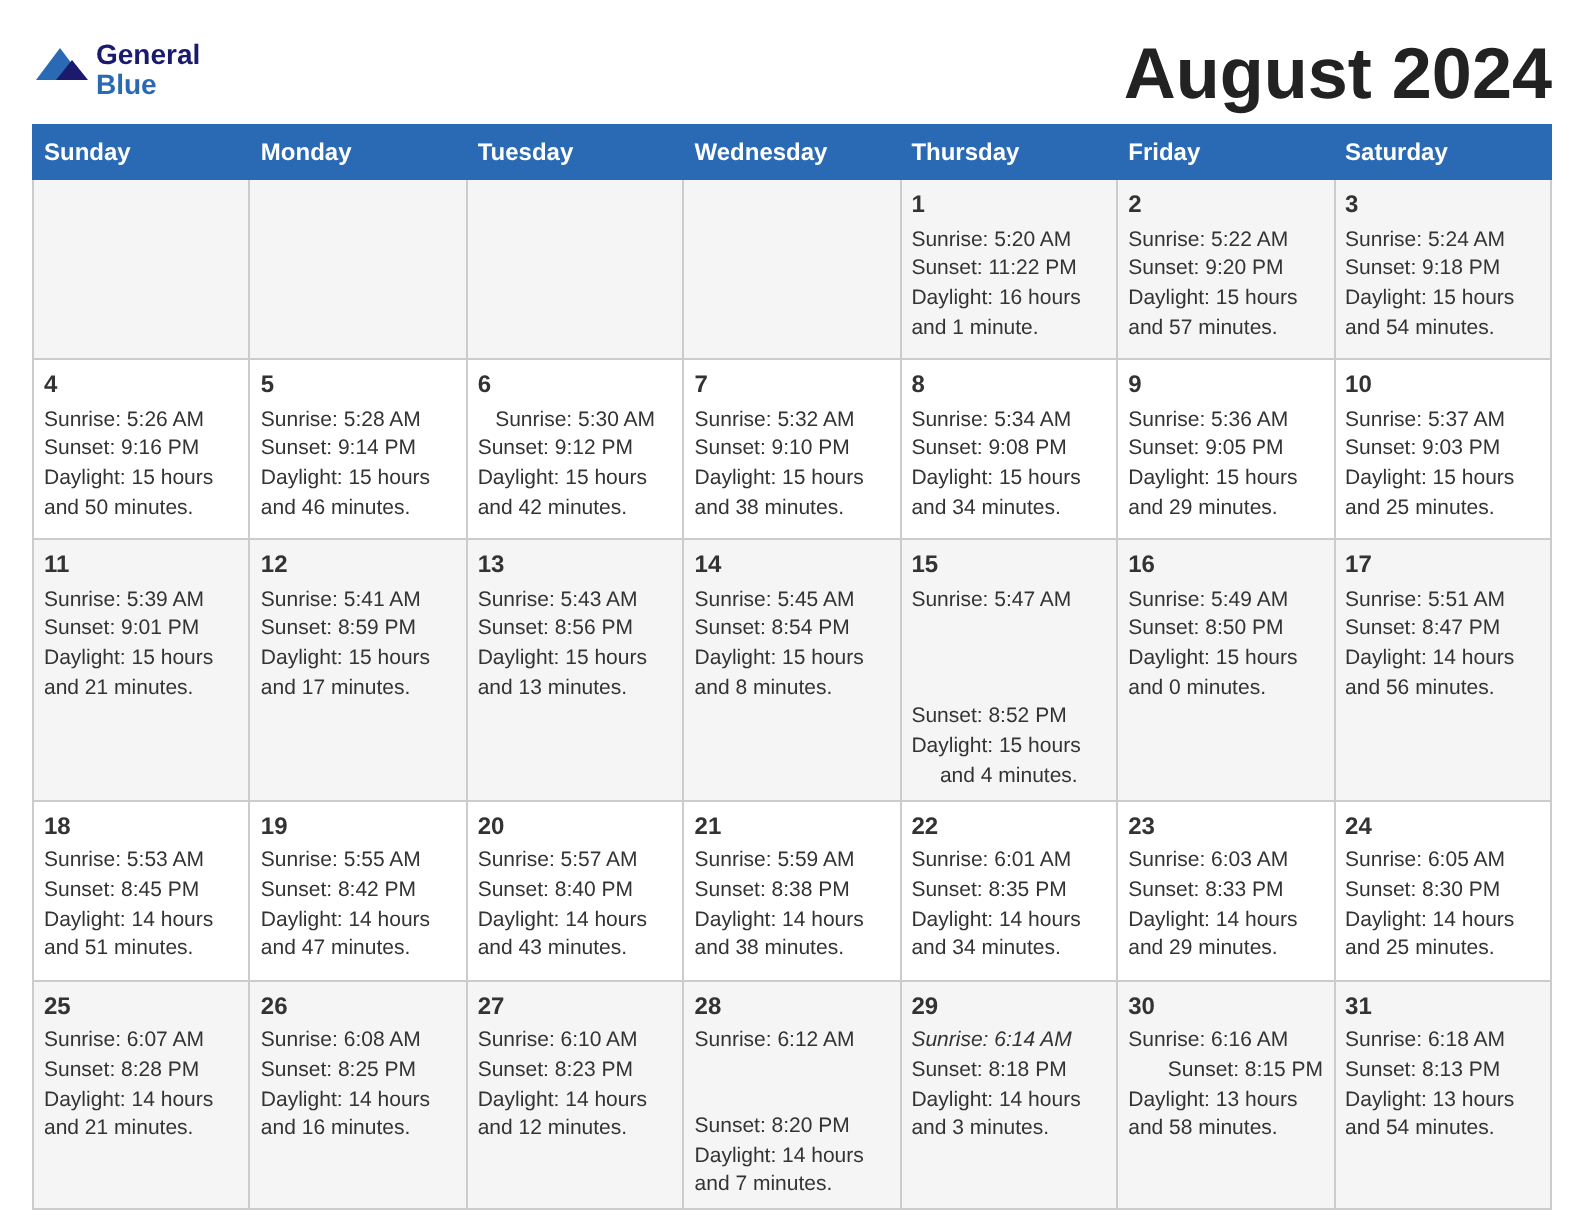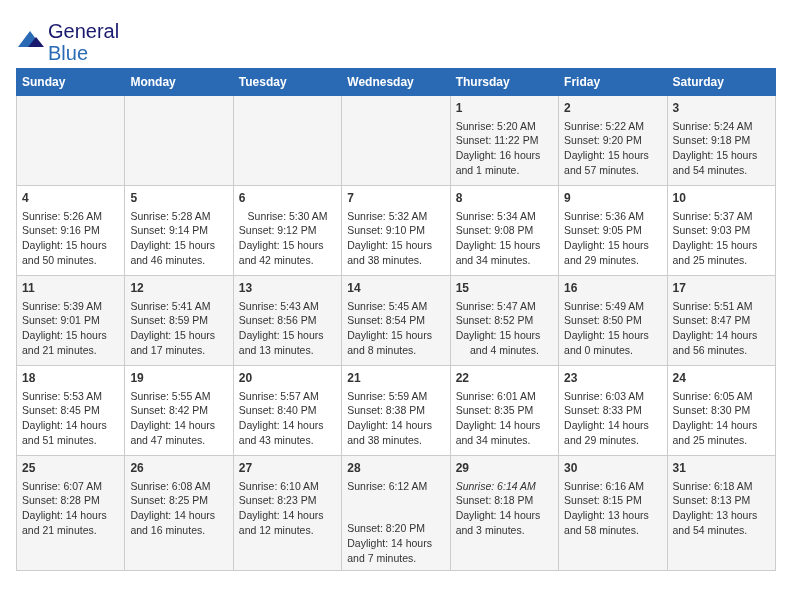--- a/index.html
+++ b/index.html
@@ -15,22 +15,22 @@
       align-items: flex-start;
       justify-content: space-between;
       margin-bottom: 4px;
     }
     .logo {
       display: flex;
       align-items: center;
       margin-top: 4px;
     }
     .logo-text {
-      font-size: 20px;
-      font-weight: normal;
+      font-size: 14px;
+      font-weight: bold;
       color: #1a1a6e;
       line-height: 1.1;
     }
     .logo-icon {
       width: 28px;
       height: 22px;
       margin-right: 4px;
       position: relative;
       top: -2px;
     }
@@ -97,20 +97,21 @@
     <svg class="logo-icon" viewBox="0 0 28 22" xmlns="http://www.w3.org/2000/svg">
       <polygon points="14,2 26,18 2,18" fill="#2a6ab5"></polygon>
       <polygon points="20,8 28,18 12,18" fill="#1a1a6e"></polygon>
     </svg>
     <div class="logo-text">
       <div>General</div>
       <div style="color:#2a6ab5">Blue</div>
     </div>
   </div>
   <div class="title-block">
+    <div class="main-title">August 2024</div>
   </div>
 </div>
 
 <table>
   <thead>
     <tr>
       <th>Sunday</th>
       <th>Monday</th>
       <th>Tuesday</th>
       <th>Wednesday</th>
@@ -223,21 +224,21 @@
         <td>
           <span class="day-num">14</span>
           <span style="display: block;">Sunrise: 5:45 AM</span>
           <span style="display: block;">Sunset: 8:54 PM</span>
           <span style="display: block;">Daylight: 15 hours</span>
           <span style="display: block;">and 8 minutes.</span>
         </td>
         <td>
           <span class="day-num">15</span>
           <span style="display: block;">Sunrise: 5:47 AM</span>
-          <span style="display: block;">Sunset: 8:52 PM</span>
+          <span style="display: block; margin-top: 44px;">Sunset: 8:52 PM</span>
           <span style="display: block;">Daylight: 15 hours</span>
           <span style="display: block; text-align: center;">and 4 minutes.</span>
         </td>
         <td>
           <span class="day-num">16</span>
           <span style="display: block;">Sunrise: 5:49 AM</span>
           <span style="display: block;">Sunset: 8:50 PM</span>
           <span style="display: block;">Daylight: 15 hours</span>
           <span style="display: block;">and 0 minutes.</span>
         </td>
@@ -332,21 +333,21 @@
         <td>
           <span class="day-num">29</span>
           <span style="display: block; font-style: italic;">Sunrise: 6:14 AM</span>
           <span style="display: block;">Sunset: 8:18 PM</span>
           <span style="display: block;">Daylight: 14 hours</span>
           <span style="display: block;">and 3 minutes.</span>
         </td>
         <td>
           <span class="day-num">30</span>
           <span style="display: block;">Sunrise: 6:16 AM</span>
-          <span style="display: block;">Sunset: 8:15 PM</span>
+          <span style="display: block; text-align: right;">Sunset: 8:15 PM</span>
           <span style="display: block;">Daylight: 13 hours</span>
           <span style="display: block;">and 58 minutes.</span>
         </td>
         <td>
           <span class="day-num">31</span>
           <span style="display: block;">Sunrise: 6:18 AM</span>
           <span style="display: block;">Sunset: 8:13 PM</span>
           <span style="display: block;">Daylight: 13 hours</span>
           <span style="display: block;">and 54 minutes.</span>
         </td>

